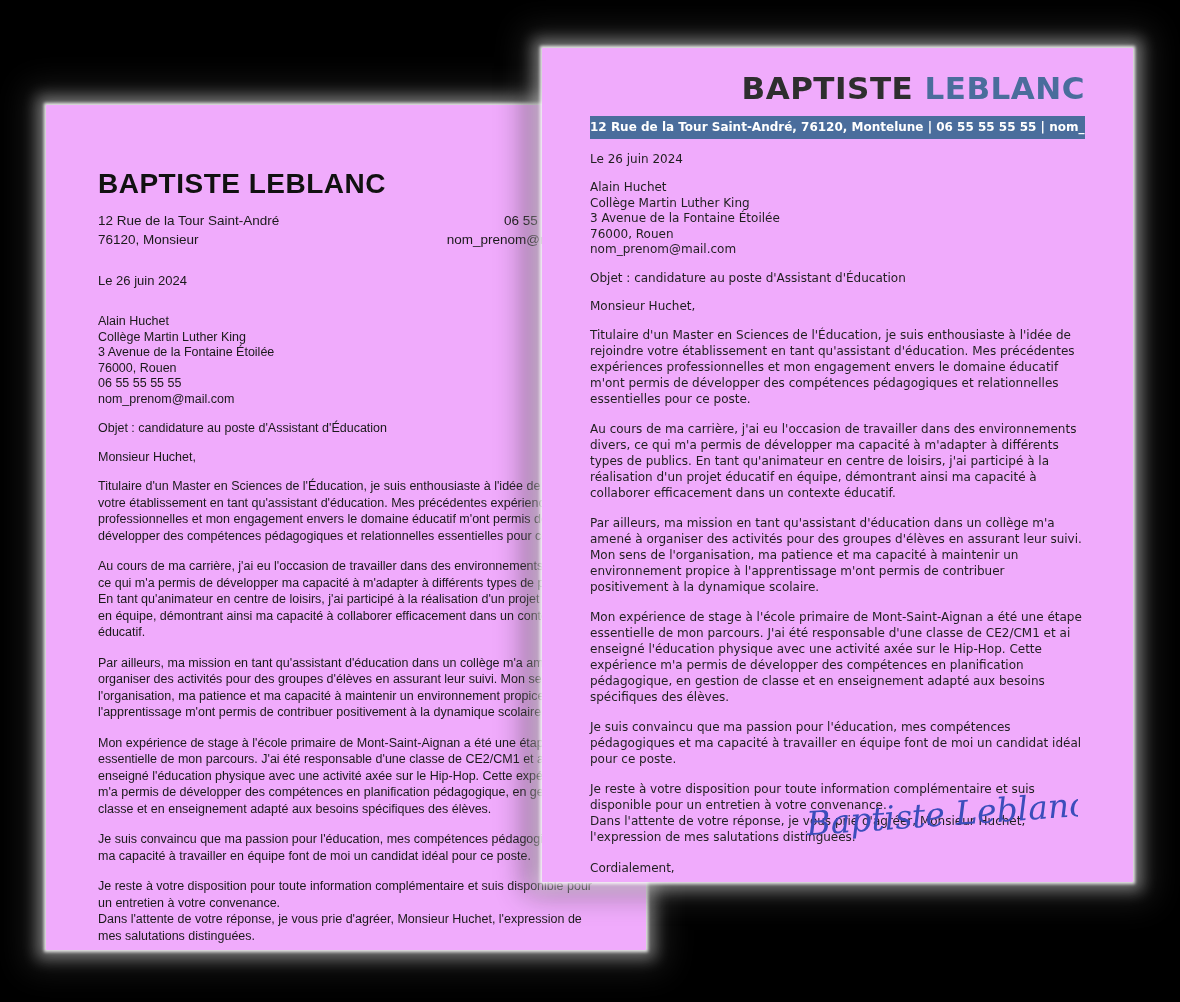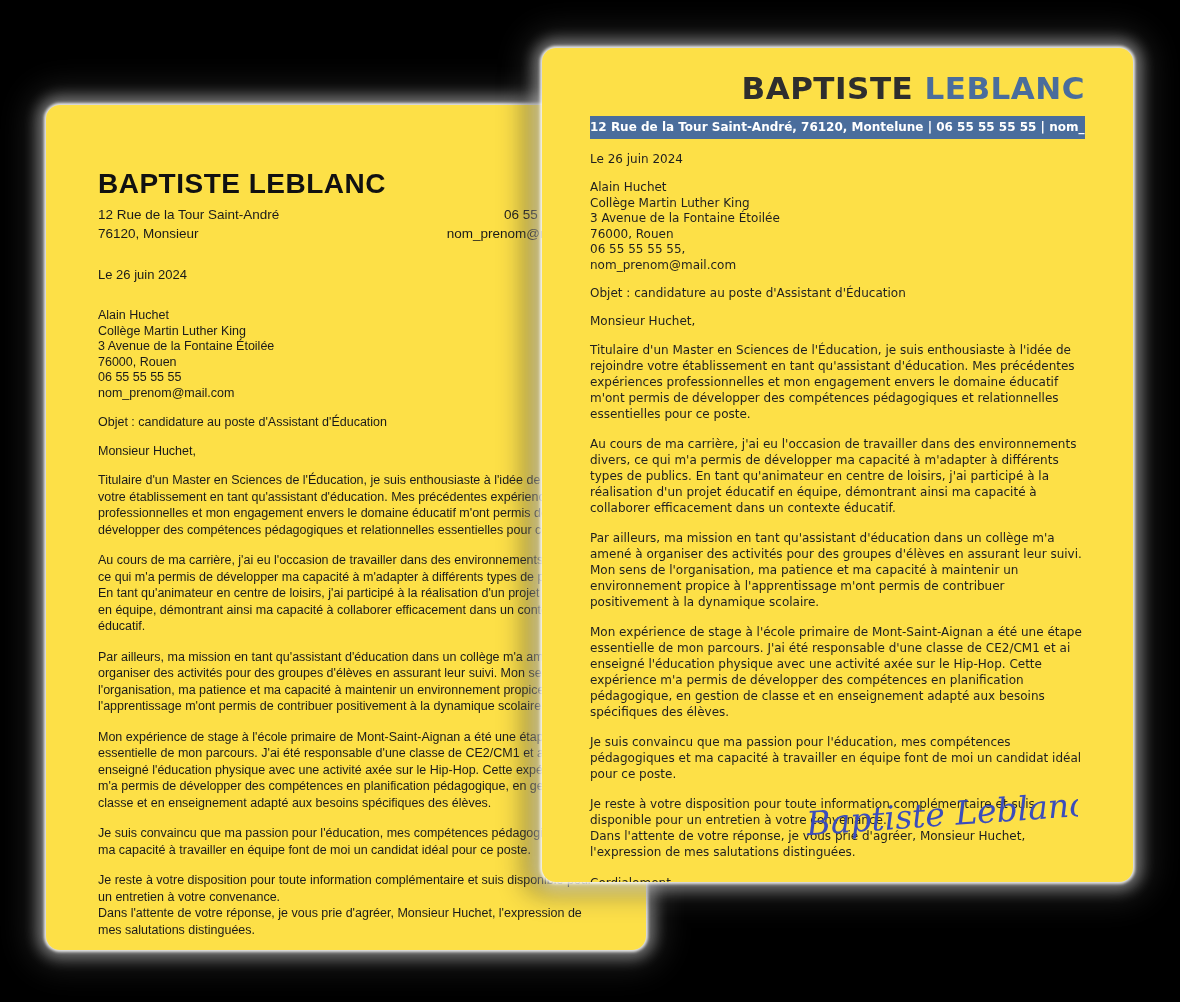--- a/index.html
+++ b/index.html
@@ -2,37 +2,36 @@
 <html><head>
 <meta charset="utf-8">
 <style>
   html,body{margin:0;padding:0;}
   body{
     width:1180px;height:1002px;overflow:hidden;position:relative;
     background:#000;
     font-family:"DejaVu Sans",sans-serif;
   }
   .page{
-    position:absolute;background:#fde047;
+    position:absolute;background:#f0abfc;
     box-shadow:0 0 3px 2px rgba(255,255,255,0.85),
                0 0 14px 9px rgba(255,255,255,0.40),
                0 0 30px 20px rgba(255,255,255,0.10);
-    border-radius:14px;
   }
   
   .page-back{
     left:46px;top:105px;width:600px;height:845px;z-index:1;
     padding:0 52px;box-sizing:border-box;overflow:hidden;
     font-family:"Liberation Sans",sans-serif;color:#1a1a1a;
   }
   .bk-title{
     margin-top:62px;font-size:28px;line-height:34px;font-weight:bold;
     color:#111;letter-spacing:0.5px;white-space:nowrap;
   }
-  .bk-addr-row{display:flex;justify-content:space-between;margin-top:4px;
+  .bk-addr-row{display:flex;justify-content:space-between;margin-top:10px;
     font-size:13.5px;line-height:19px;}
   .bk-addr-right{text-align:right;}
   .bk-date{margin-top:24px;font-size:13px;}
   .bk-recipient{margin-top:26px;font-size:12.5px;line-height:15.5px;}
   .bk-subject{margin-top:14px;font-size:12.5px;}
   .bk-salutation{margin-top:15px;font-size:12.5px;}
   .bk-para{margin:14px 0 0 0;font-size:12.5px;line-height:16.5px;
     white-space:pre-line;}
   
   .page-front{
@@ -111,21 +110,20 @@
 
   <div class="fr-contact-bar">12 Rue de la Tour Saint-André, 76120, Montelune | 06 55 55 55 55 | nom_prenom@mail.com</div>
 
   <div class="fr-date">Le 26 juin 2024</div>
 
   <div class="fr-recipient">
     <div>Alain Huchet</div>
     <div>Collège Martin Luther King</div>
     <div>3 Avenue de la Fontaine Étoilée</div>
     <div>76000, Rouen</div>
-    <div>06 55 55 55 55,</div>
     <div>nom_prenom@mail.com</div>
   </div>
 
   <div class="fr-subject">Objet : candidature au poste d'Assistant d'Éducation</div>
   <div class="fr-salutation">Monsieur Huchet,</div>
 
   <p class="fr-para">Titulaire d'un Master en Sciences de l'Éducation, je suis enthousiaste à l'idée de rejoindre votre établissement en tant qu'assistant d'éducation. Mes précédentes expériences professionnelles et mon engagement envers le domaine éducatif m'ont permis de développer des compétences pédagogiques et relationnelles essentielles pour ce poste.</p>
   <p class="fr-para">Au cours de ma carrière, j'ai eu l'occasion de travailler dans des environnements divers, ce qui m'a permis de développer ma capacité à m'adapter à différents types de publics. En tant qu'animateur en centre de loisirs, j'ai participé à la réalisation d'un projet éducatif en équipe, démontrant ainsi ma capacité à collaborer efficacement dans un contexte éducatif.</p>
   <p class="fr-para">Par ailleurs, ma mission en tant qu'assistant d'éducation dans un collège m'a amené à organiser des activités pour des groupes d'élèves en assurant leur suivi. Mon sens de l'organisation, ma patience et ma capacité à maintenir un environnement propice à l'apprentissage m'ont permis de contribuer positivement à la dynamique scolaire.</p>
   <p class="fr-para">Mon expérience de stage à l'école primaire de Mont-Saint-Aignan a été une étape essentielle de mon parcours. J'ai été responsable d'une classe de CE2/CM1 et ai enseigné l'éducation physique avec une activité axée sur le Hip-Hop. Cette expérience m'a permis de développer des compétences en planification pédagogique, en gestion de classe et en enseignement adapté aux besoins spécifiques des élèves.</p>

